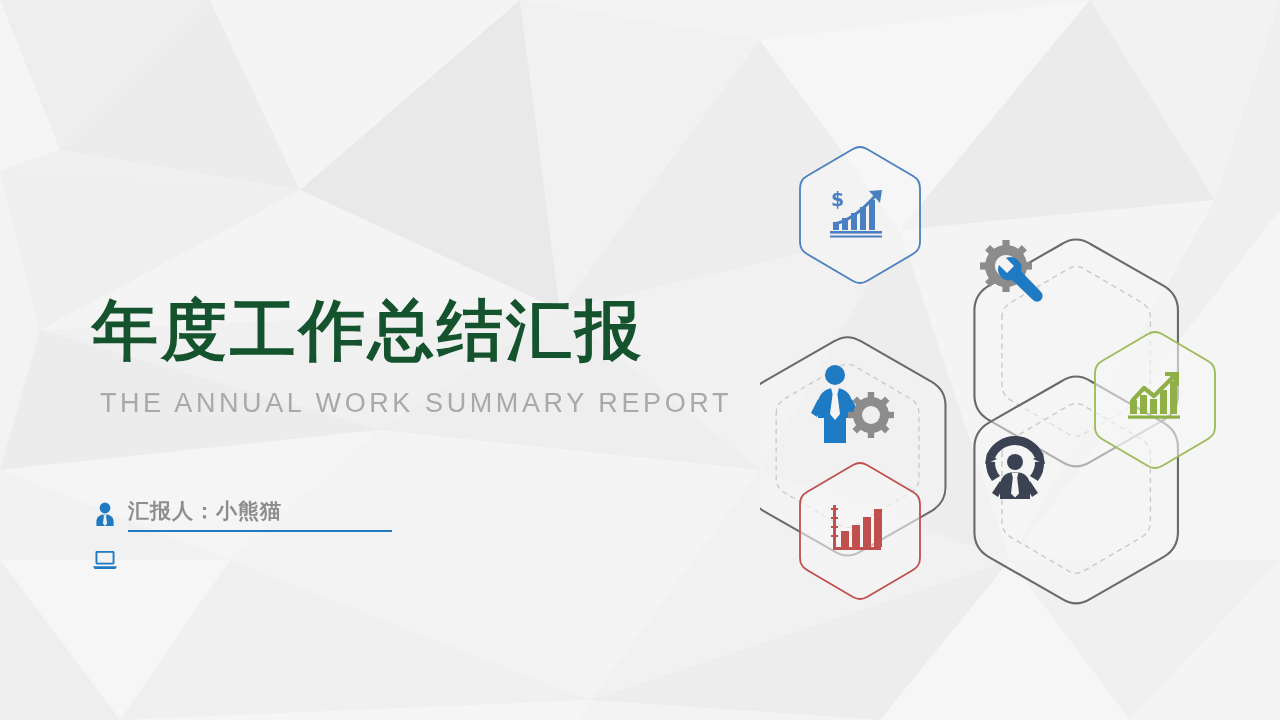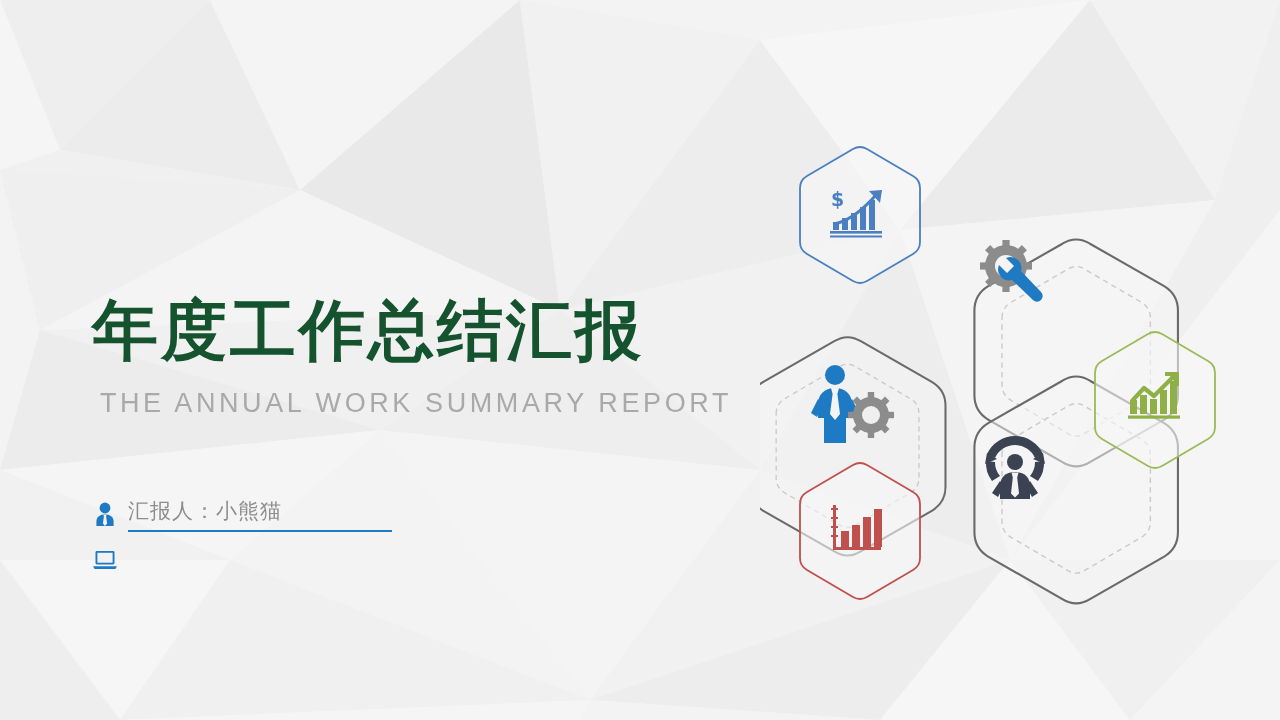--- a/index.html
+++ b/index.html
@@ -56,20 +56,21 @@
     white-space: nowrap;
     text-align: right;
   }
 
   
   #info-block {
     position: absolute;
     left: 92px;
     top: 494px;
     width: 300px;
+    font-weight: bold;
   }
 
   .info-row {
     display: flex;
     align-items: center;
     height: 40px;
     margin-bottom: 6px;
   }
 
   .info-icon {

